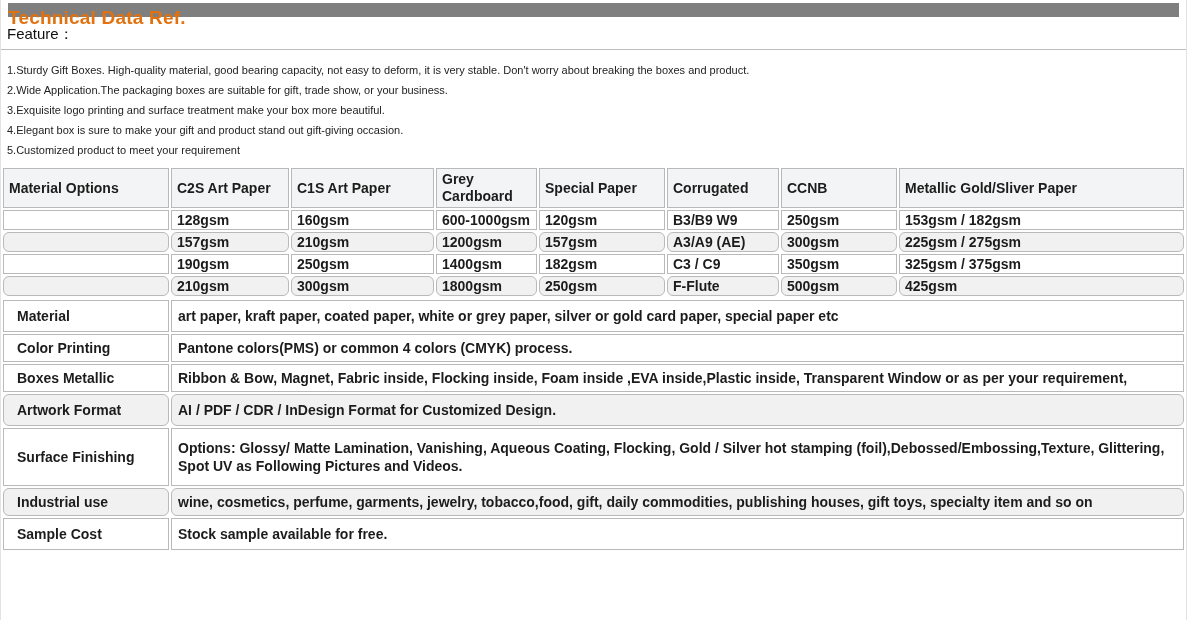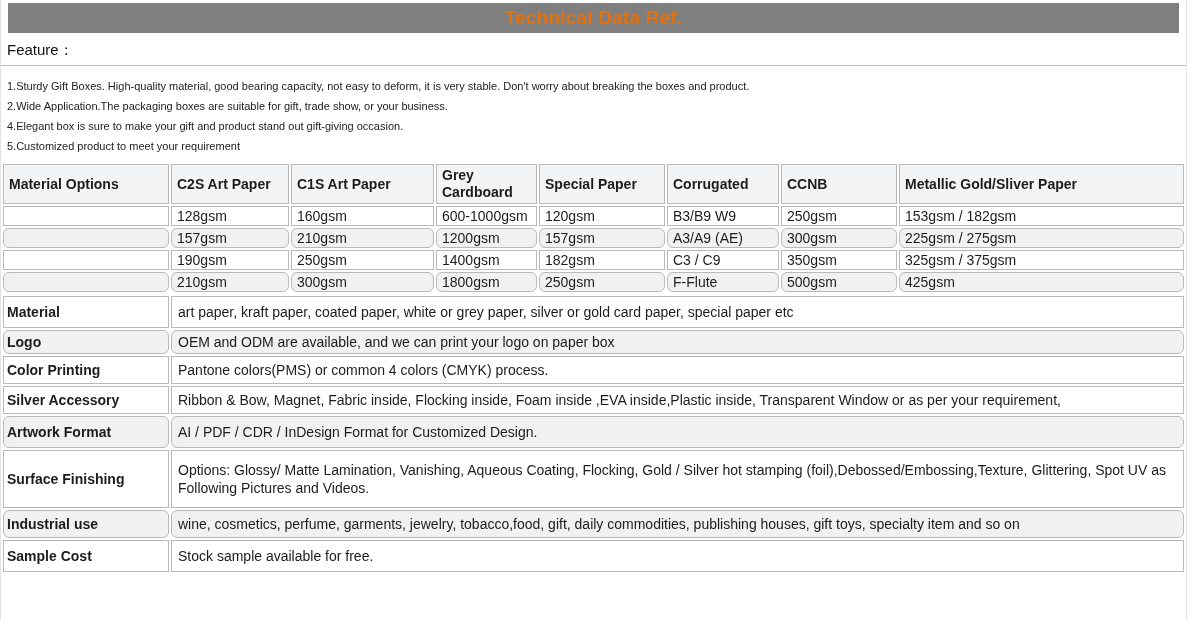--- a/index.html
+++ b/index.html
@@ -1,29 +1,29 @@
 <!DOCTYPE html>
 <html><head>
 <meta charset="utf-8">
 <style>
   html,body{margin:0;padding:0;background:#ffffff;}
   body{font-family:"Liberation Sans","DejaVu Sans",sans-serif;color:#1c1c1c;}
   .page{width:1187px;min-height:620px;box-sizing:border-box;border-left:1px solid #e3e3e3;border-right:1px solid #e3e3e3;overflow:hidden;background:#fff;}
-  .title-bar{height:30px;margin:3px 7px 0 7px;background:#7f7f7f;text-align:center;}
+  .title-bar{height:14px;margin:3px 7px 0 7px;background:#7f7f7f;}
   .title-text{display:inline-block;font-size:19px;font-weight:bold;color:#e1720f;line-height:30px;letter-spacing:.2px;}
   .feature-box{margin-top:2px;border-bottom:1px solid #bdbdbd;padding:6px 8px 5px 6px;font-size:15px;font-weight:normal;color:#111;}
   .feature-list{padding:10px 8px 6px 6px;font-size:11px;line-height:20px;color:#222;}
   .feature-item{white-space:nowrap;overflow:hidden;}
   table.tbl{width:100%;border-collapse:separate;border-spacing:2px;table-layout:fixed;margin:0;}
-  .tbl th,.tbl td{border:1px solid #b9b9b9;font-size:14px;text-align:left;vertical-align:middle;background:#fff;box-sizing:border-box;overflow:hidden;}
+  .tbl th,.tbl td{border:1px solid #b9b9b9;font-size:14px;text-align:left;vertical-align:middle;background:#fff;box-sizing:border-box;overflow:hidden;font-weight:bold;}
   .gsm th{background:#f3f4f5;font-weight:bold;padding:2px 5px;line-height:17px;}
   .gsm td{padding:0 5px;height:20px;line-height:18px;}
   tr.alt td,tr.alt th{background:#f1f1f2;border-radius:6px;}
   .specs td{line-height:18px;}
-  .specs td.label{font-weight:bold;padding-left:3px;padding-right:4px;}
+  .specs td.label{font-weight:bold;padding-left:13px;padding-right:4px;}
   .specs td.value{padding-left:6px;padding-right:6px;}
   tr.p2 td{padding-top:2px;padding-bottom:2px;}
   tr.p4 td{padding-top:4px;padding-bottom:4px;}
   tr.p6 td{padding-top:6px;padding-bottom:6px;}
   tr.p10 td{padding-top:10px;padding-bottom:10px;}
   tr.accent td.label{position:relative;}
   tr.accent td.label::before{content:"";position:absolute;left:-4px;top:-1px;bottom:-1px;width:2px;background:#c4883b;}
 </style>
 </head>
 <body>
@@ -34,20 +34,21 @@
     <span class="title-text">Technical Data Ref.</span>
   </div>
 
   <div class="feature-box">
     <span>Feature：</span>
   </div>
 
   <div class="feature-list">
     <div class="feature-item">1.Sturdy Gift Boxes. High-quality material, good bearing capacity, not easy to deform, it is very stable. Don't worry about breaking the boxes and product.</div>
     <div class="feature-item">2.Wide Application.The packaging boxes are suitable for gift, trade show, or your business.</div>
+    <div class="feature-item">3.Exquisite logo printing and surface treatment make your box more beautiful.</div>
     <div class="feature-item">4.Elegant box is sure to make your gift and product stand out gift-giving occasion.</div>
     <div class="feature-item">5.Customized product to meet your requirement</div>
   </div>
 
   <table class="tbl gsm">
     <colgroup>
       <col style="width:166px">
         <col style="width:118px">
         <col style="width:143px">
         <col style="width:101px">
@@ -113,30 +114,26 @@
   <table class="tbl specs">
     <colgroup>
         <col style="width:166px">
         <col>
       </colgroup>
     <tbody>
         <tr class="p6 accent">
       <td class="label">Material</td>
       <td class="value">art paper, kraft paper, coated paper, white or grey paper, silver or gold card paper, special paper etc</td>
     </tr>
-    <tr class="p2 alt">
-      <td class="label">Logo</td>
-      <td class="value">OEM and ODM are available, and we can print your logo on paper box</td>
-    </tr>
     <tr class="p4 accent">
       <td class="label">Color Printing</td>
       <td class="value">Pantone colors(PMS) or common 4 colors (CMYK) process.</td>
     </tr>
     <tr class="p4 accent">
-      <td class="label">Silver Accessory</td>
+      <td class="label">Boxes Metallic</td>
       <td class="value">Ribbon &amp; Bow, Magnet, Fabric inside, Flocking inside, Foam inside ,EVA inside,Plastic inside, Transparent Window or as per your requirement,</td>
     </tr>
     <tr class="p6 alt">
       <td class="label">Artwork Format</td>
       <td class="value">AI / PDF / CDR / InDesign Format for Customized Design.</td>
     </tr>
     <tr class="p10">
       <td class="label">Surface Finishing</td>
       <td class="value">Options: Glossy/ Matte Lamination, Vanishing, Aqueous Coating, Flocking, Gold / Silver hot stamping (foil),Debossed/Embossing,Texture, Glittering, Spot UV as Following Pictures and Videos.</td>
     </tr>

